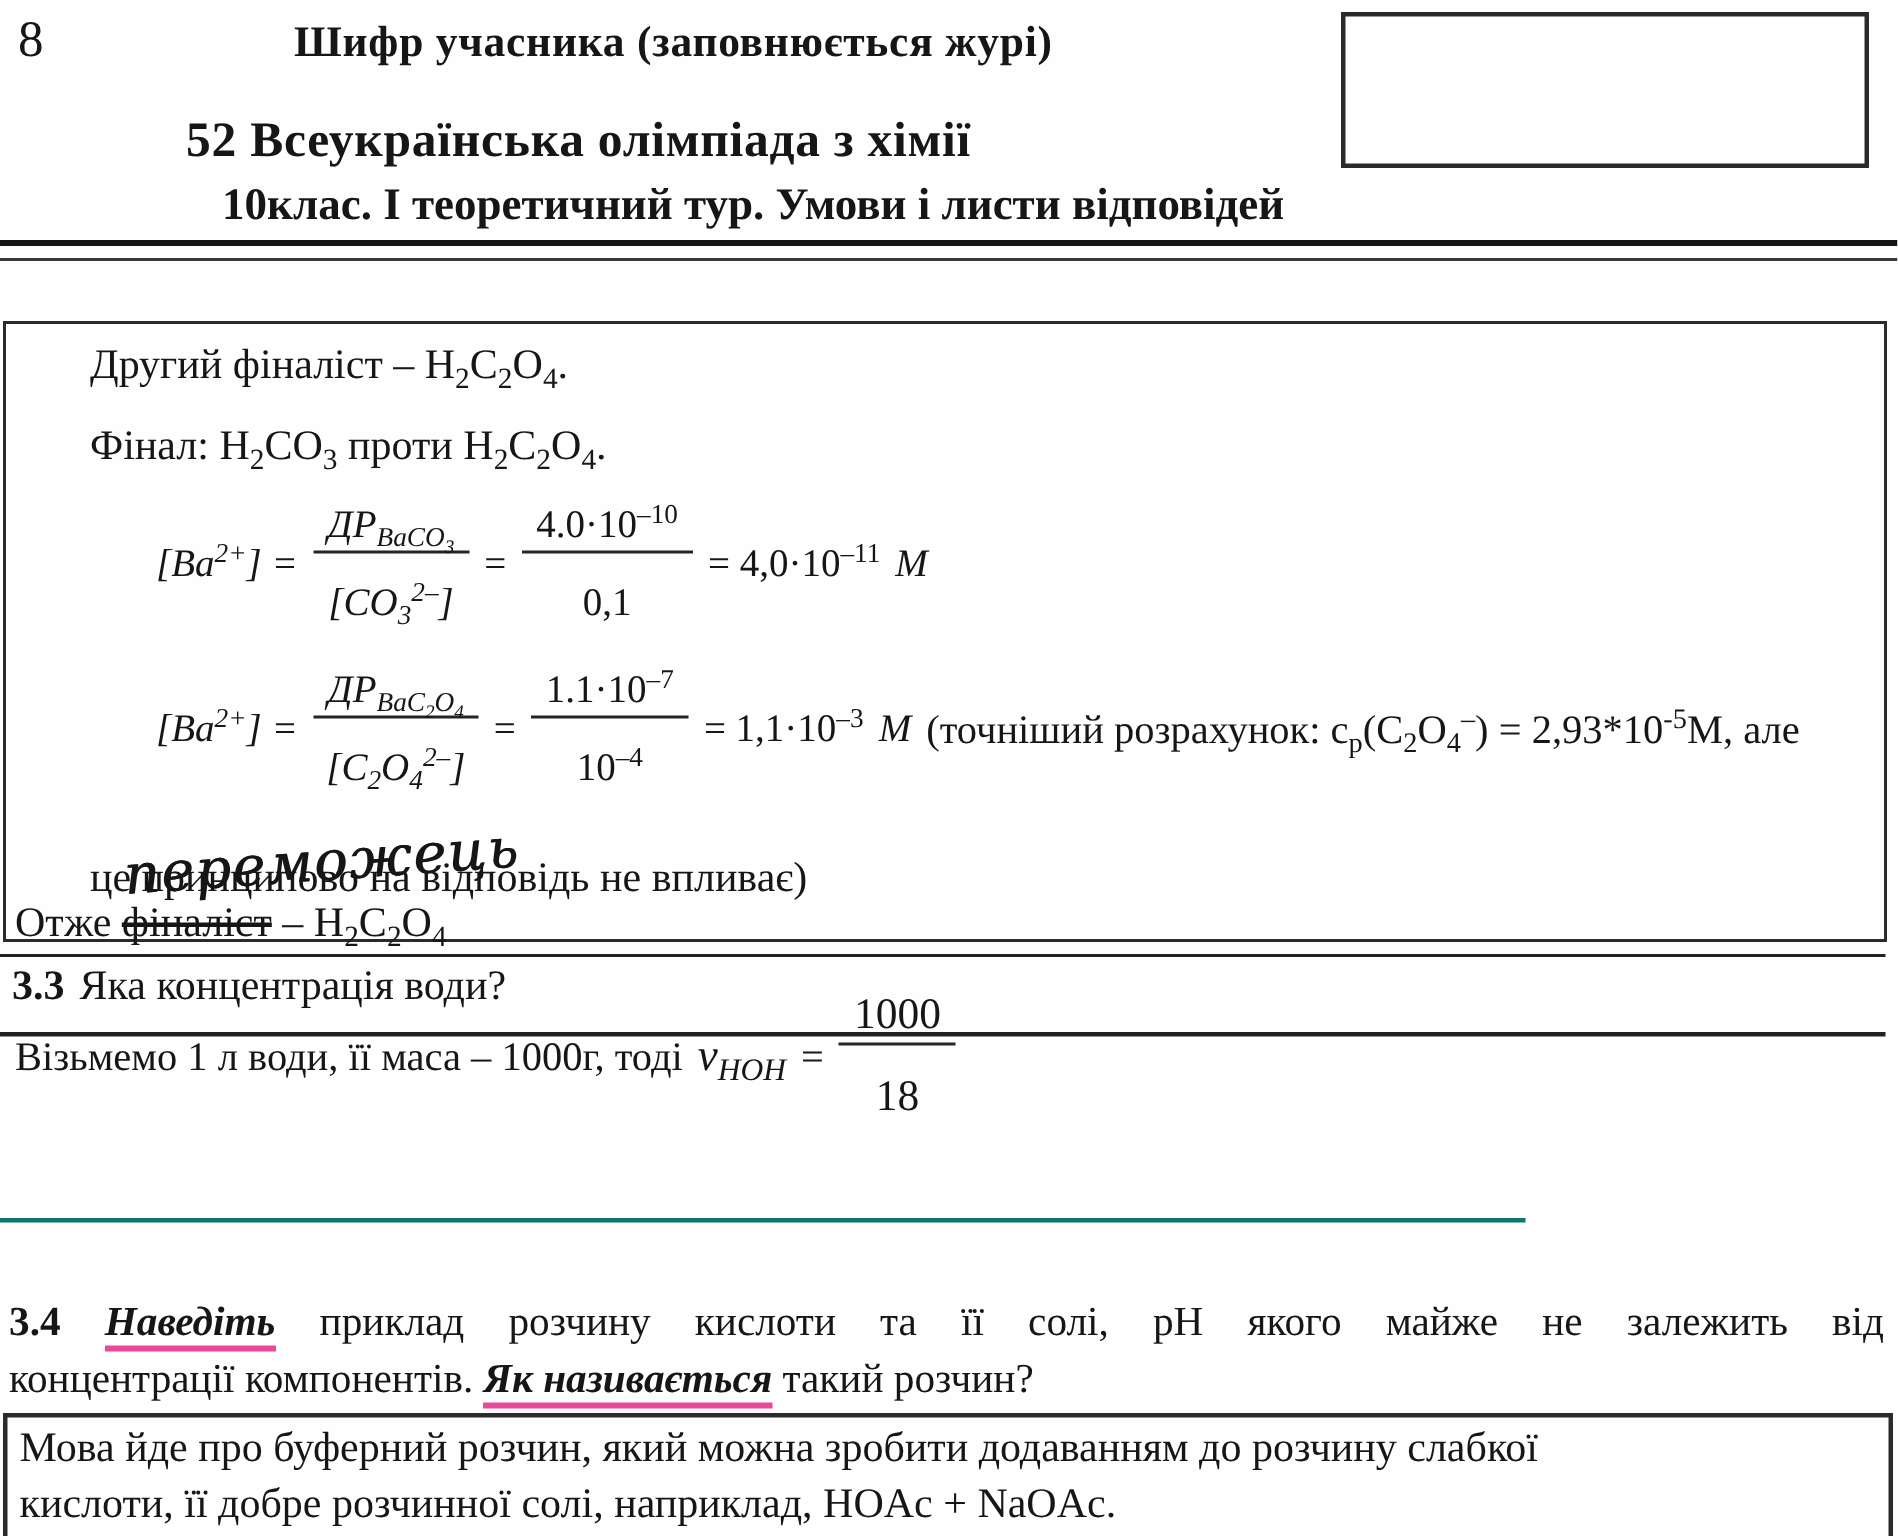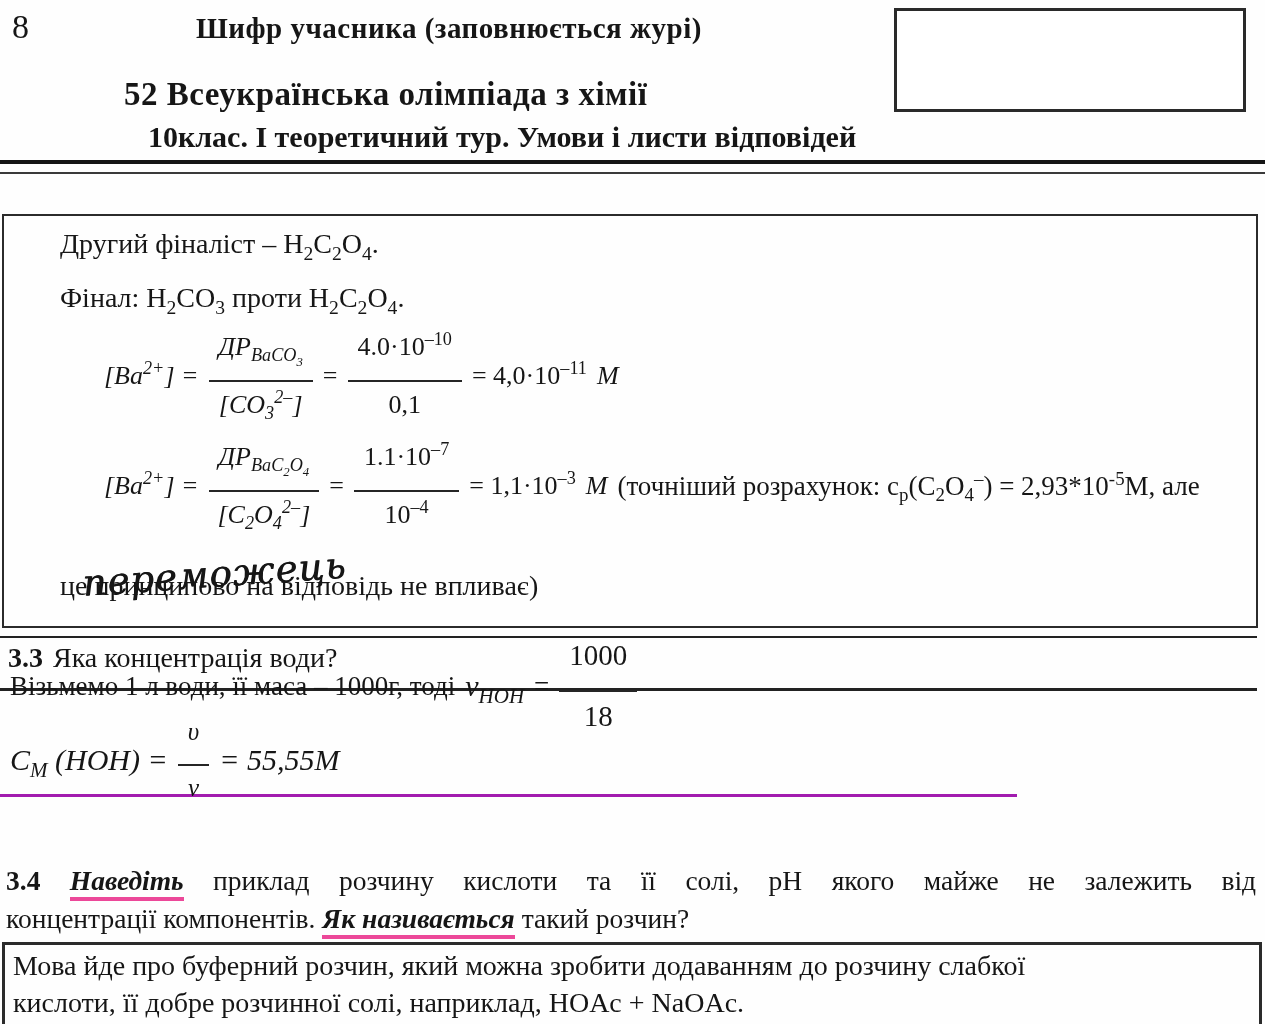--- a/index.html
+++ b/index.html
@@ -14,39 +14,39 @@
   .cipher{left:196px;top:12px;font-size:29px;font-weight:bold;letter-spacing:.5px;}
   .jury-box{left:894px;top:8px;width:346px;height:98px;border:3px solid #2a2a2a;background:#fff;}
   .title{left:124px;top:76px;font-size:33px;font-weight:bold;letter-spacing:.5px;}
   .subtitle{left:148px;top:120px;font-size:30px;font-weight:bold;text-align:right;}
   .rule-thick{left:0;top:160px;width:1265px;height:4px;background:#151515;}
   .rule-thin{left:0;top:172px;width:1265px;height:2px;background:#3a3a3a;}
   
   .box1{left:2px;top:214px;width:1252px;height:410px;border:2px solid #2b2b2b;}
   .q33row{left:0;top:636px;width:1257px;height:55px;border-top:2px solid #222;
           border-bottom:3px solid #222;font-size:28px;line-height:40px;padding-left:8px;box-sizing:border-box;}
-  .box2{left:0;top:640px;width:1017px;height:154px;border-bottom:3px solid #a21caf;}
+  .box2{left:0;top:658px;width:1017px;height:154px;border-bottom:3px solid #0f766e;}
   .box3{left:2px;top:942px;width:1254px;height:82px;border:3px solid #2b2b2b;border-bottom:none;}
   
   .t28{font-size:28px;}
   .t27{font-size:27px;}
   .bold{font-weight:bold;}
   .mi{font-style:italic;}
   .struck{text-decoration:line-through;text-decoration-thickness:2.5px;}
   .hand{
     font-family:"DejaVu Serif",serif;font-style:italic;font-size:37px;
     letter-spacing:1px;transform:rotate(-4deg);transform-origin:left bottom;
     text-shadow:.6px 0 0 currentColor;
   }
   .emph{font-weight:bold;font-style:italic;border-bottom:4px solid #ec4899;padding-bottom:1px;}
   
   .eq{display:flex;align-items:center;gap:10px;font-size:26px;white-space:nowrap;}
   .frac{display:inline-flex;flex-direction:column;align-items:center;text-align:center;}
-  .frac .num{border-bottom:2px solid #252525;padding:0 10px 18px;}
-  .frac .den{padding-top:8px;}
+  .frac .num{border-bottom:2px solid #252525;padding:0 10px 2px;}
+  .frac .den{padding-top:18px;}
   sup,sub{font-size:70%;line-height:0;}
   .q34wrap{left:6px;top:862px;width:1250px;font-size:27.5px;line-height:38px;}
   .q34-line1{text-align:justify;text-align-last:justify;}
 </style>
 </head>
 <body>
 
 <div class="abs page-num">8</div>
 <div class="abs cipher">Шифр учасника (заповнюється журі)</div>
 <div class="abs jury-box"></div>
@@ -85,43 +85,38 @@
       <span class="num">1.1·10<sup>–7</sup></span>
       <span class="den">10<sup>–4</sup></span>
     </span>
     <span>= 1,1·10<sup>–3</sup></span>
     <span class="mi">M</span>
     <span class="t27">(точніший розрахунок: c<sub>p</sub>(C<sub>2</sub>O<sub>4</sub><sup>–</sup>) = 2,93*10<sup>-5</sup>M, але</span>
   </div>
 
   <div class="abs t28" style="left:56px;top:354px;">це принципово на відповідь не впливає)</div>
   <div class="abs hand" style="left:80px;top:346px;">переможець</div>
+  <div class="abs t28" style="left:6px;top:384px;">
+    <span>Отже </span><span class="struck">фіналіст</span><span> – H<sub>2</sub>C<sub>2</sub>O<sub>4</sub></span>
+  </div>
 </div>
 
 <div class="abs q33row">
   <span class="bold" style="margin-right:10px;">3.3</span><span>Яка концентрація води?</span>
 </div>
 
 <div class="abs box2">
   <div class="abs eq" style="left:10px;top:4px;height:84px;font-size:27px;">
     <span>Візьмемо 1 л води, її маса – 1000г, тоді</span>
     <span class="mi" style="font-size:30px;">ν<sub>HOH</sub></span>
     <span>=</span>
     <span class="frac" style="font-size:29px;">
       <span class="num">1000</span>
       <span class="den">18</span>
     </span>
-  </div>
-  <div class="abs eq" style="left:10px;top:90px;height:60px;font-size:30px;">
-    <span class="mi">C<sub>M</sub> (HOH) =</span>
-    <span class="frac mi" style="font-size:25px;">
-      <span class="num">υ</span>
-      <span class="den">ν</span>
-    </span>
-    <span class="mi">= 55,55M</span>
   </div>
 </div>
 
 <div class="abs q34wrap">
   <div class="q34-line1">
     <span class="bold">3.4</span>
     <span class="emph">Наведіть</span>
     <span>приклад розчину кислоти та її солі, pH якого майже не залежить від</span>
   </div>
   <div class="q34-line2">

